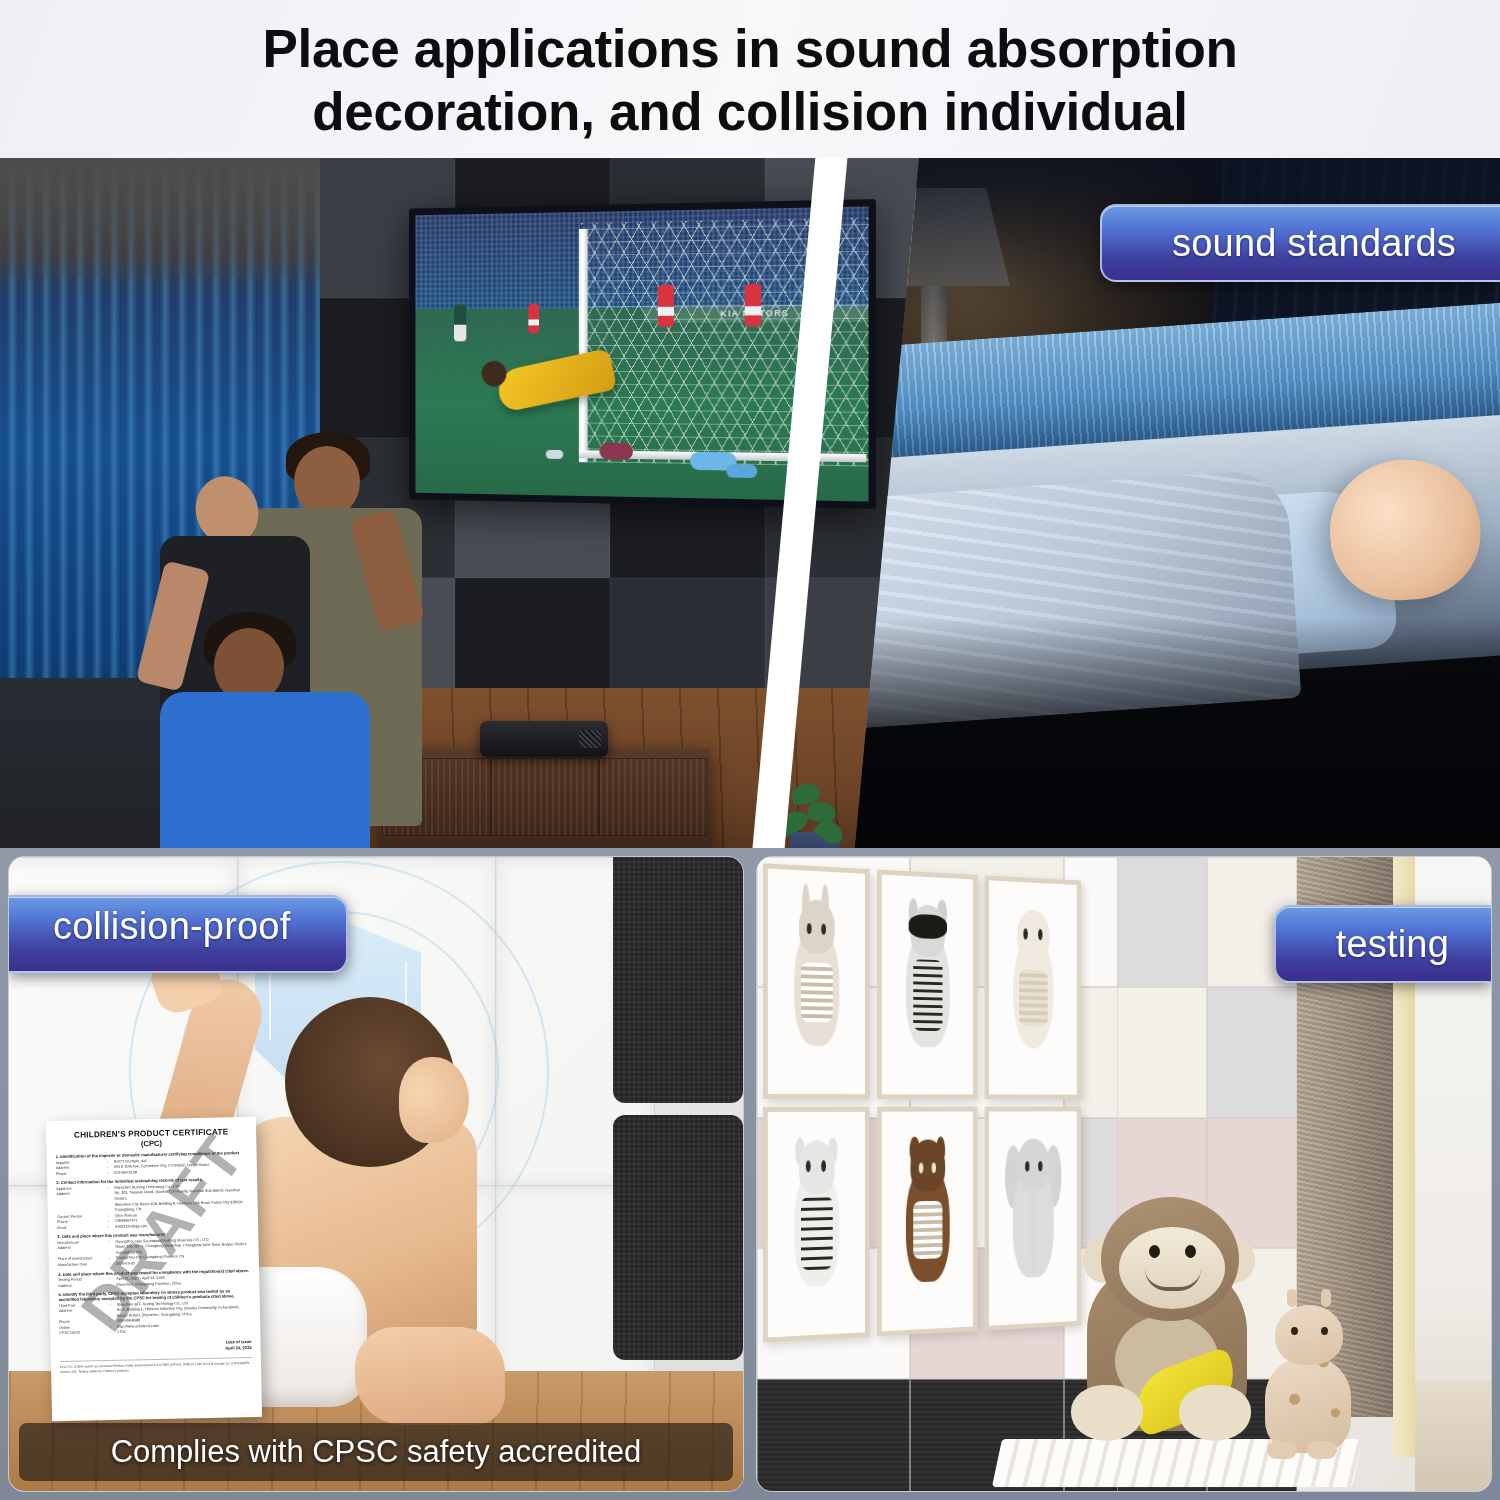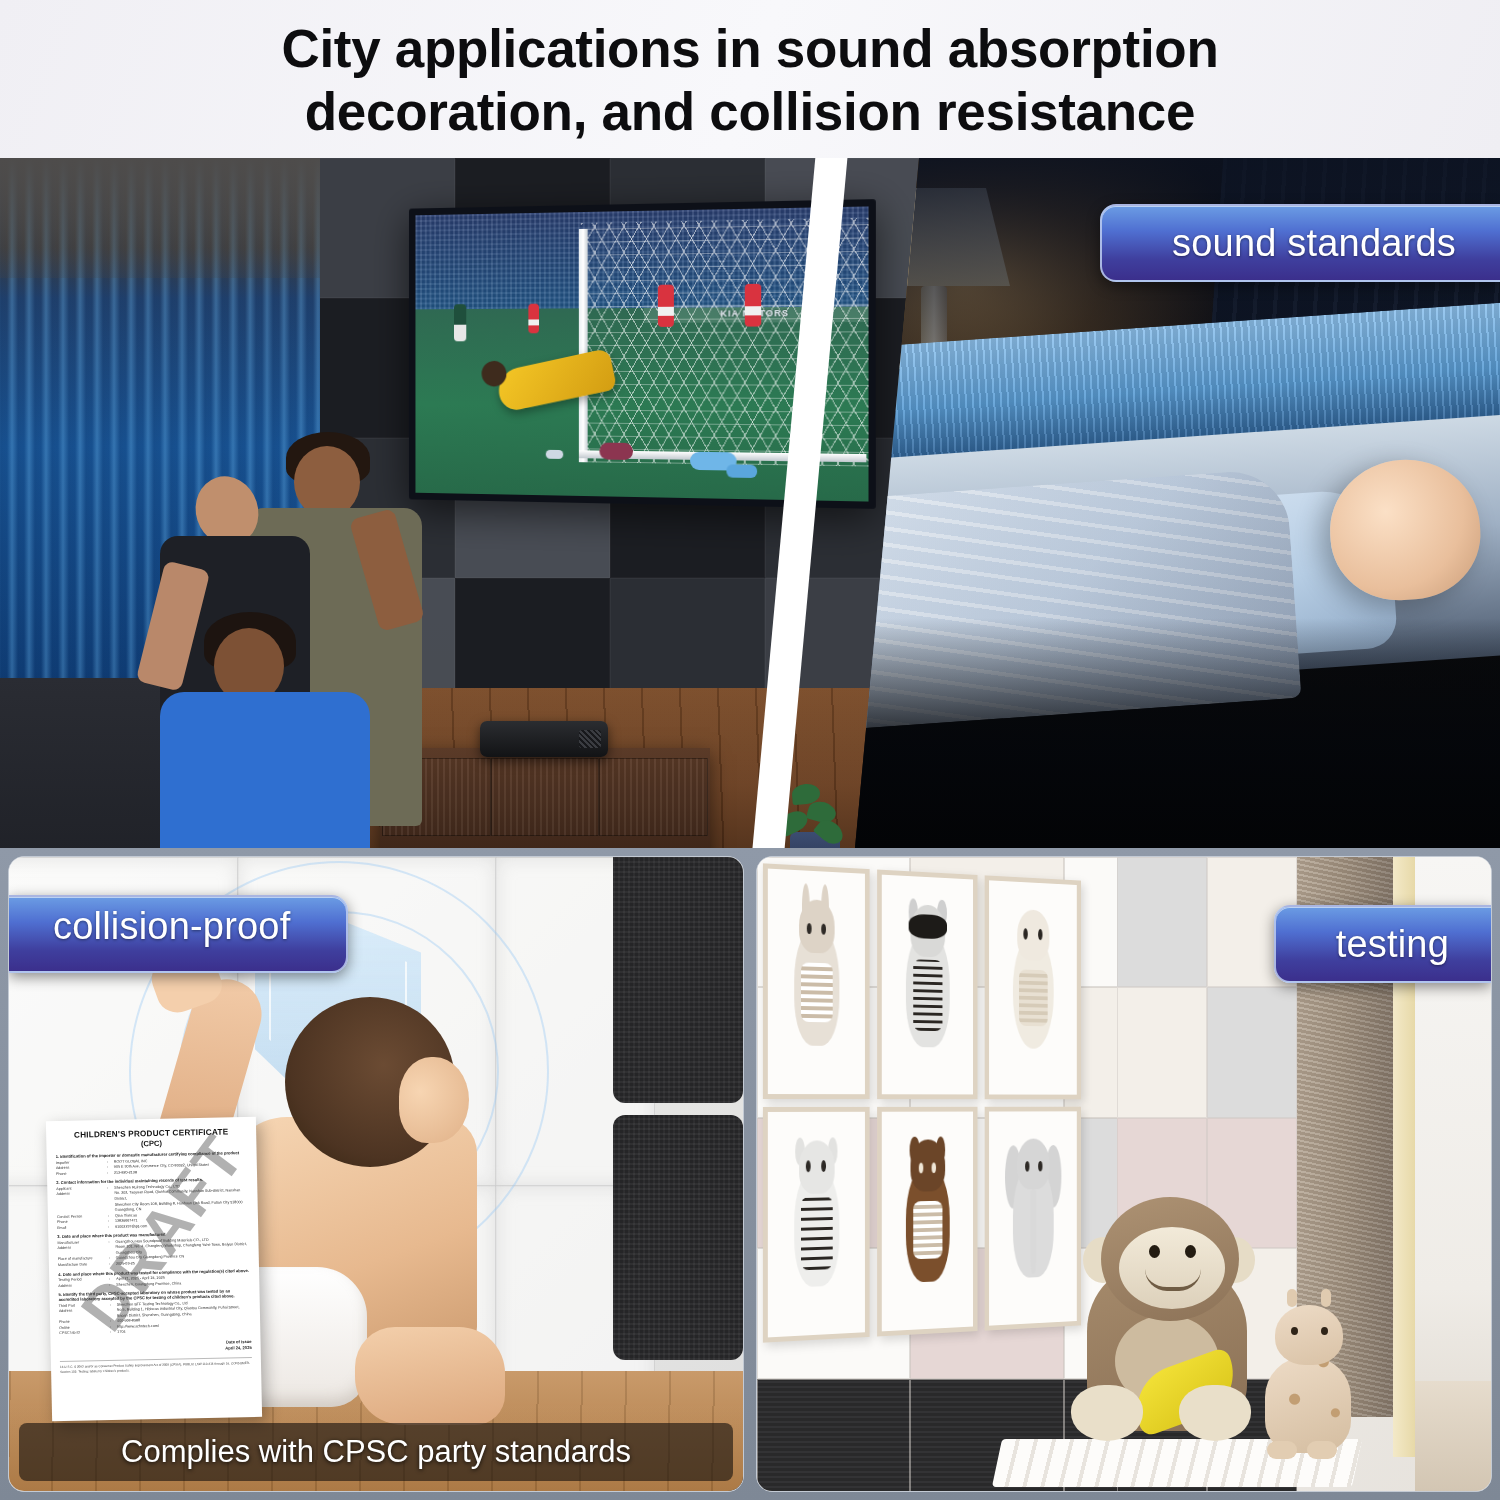--- a/index.html
+++ b/index.html
@@ -722,22 +722,22 @@
     border-right: none;
   }
 </style>
 </head>
 <body>
 
 <div class="page">
 
   <div class="header">
     <div class="headline">
-      <span>City applications in sound absorption</span>
-      <span>decoration, and collision resistance</span>
+      <span>Place applications in sound absorption</span>
+      <span>decoration, and collision individual</span>
     </div>
   </div>
 
   <div class="top-row">
 
     <div class="panel-theater">
       <div class="theater-wall"></div>
 
       <div class="acoustic-grid">
         <i class="ag-l"></i>
@@ -1011,21 +1011,21 @@
         <div class="cert-foot">16 U.S.C. § 2063 and/or as Consumer Product Safety Improvement Act of 2008 (CPSIA), PUBLIC LAW 110-314 through 16, CONSUMER-Section 102. Testing; labels for children's products.</div>
 
         <div class="draft">DRAFT</div>
       </div>
 
       <div class="badge-pill badge-collision">
         <span>collision-proof</span>
       </div>
 
       <div class="cpsc-bar">
-        <span>Complies with CPSC party standards</span>
+        <span>Complies with CPSC safety accredited</span>
       </div>
     </div>
 
     <div class="bpanel">
       <div class="orn-bg"></div>
 
       <div class="tilewall">
         <i class="t-white"></i>
           <i class="t-cream"></i>
           <i class="t-white"></i>

